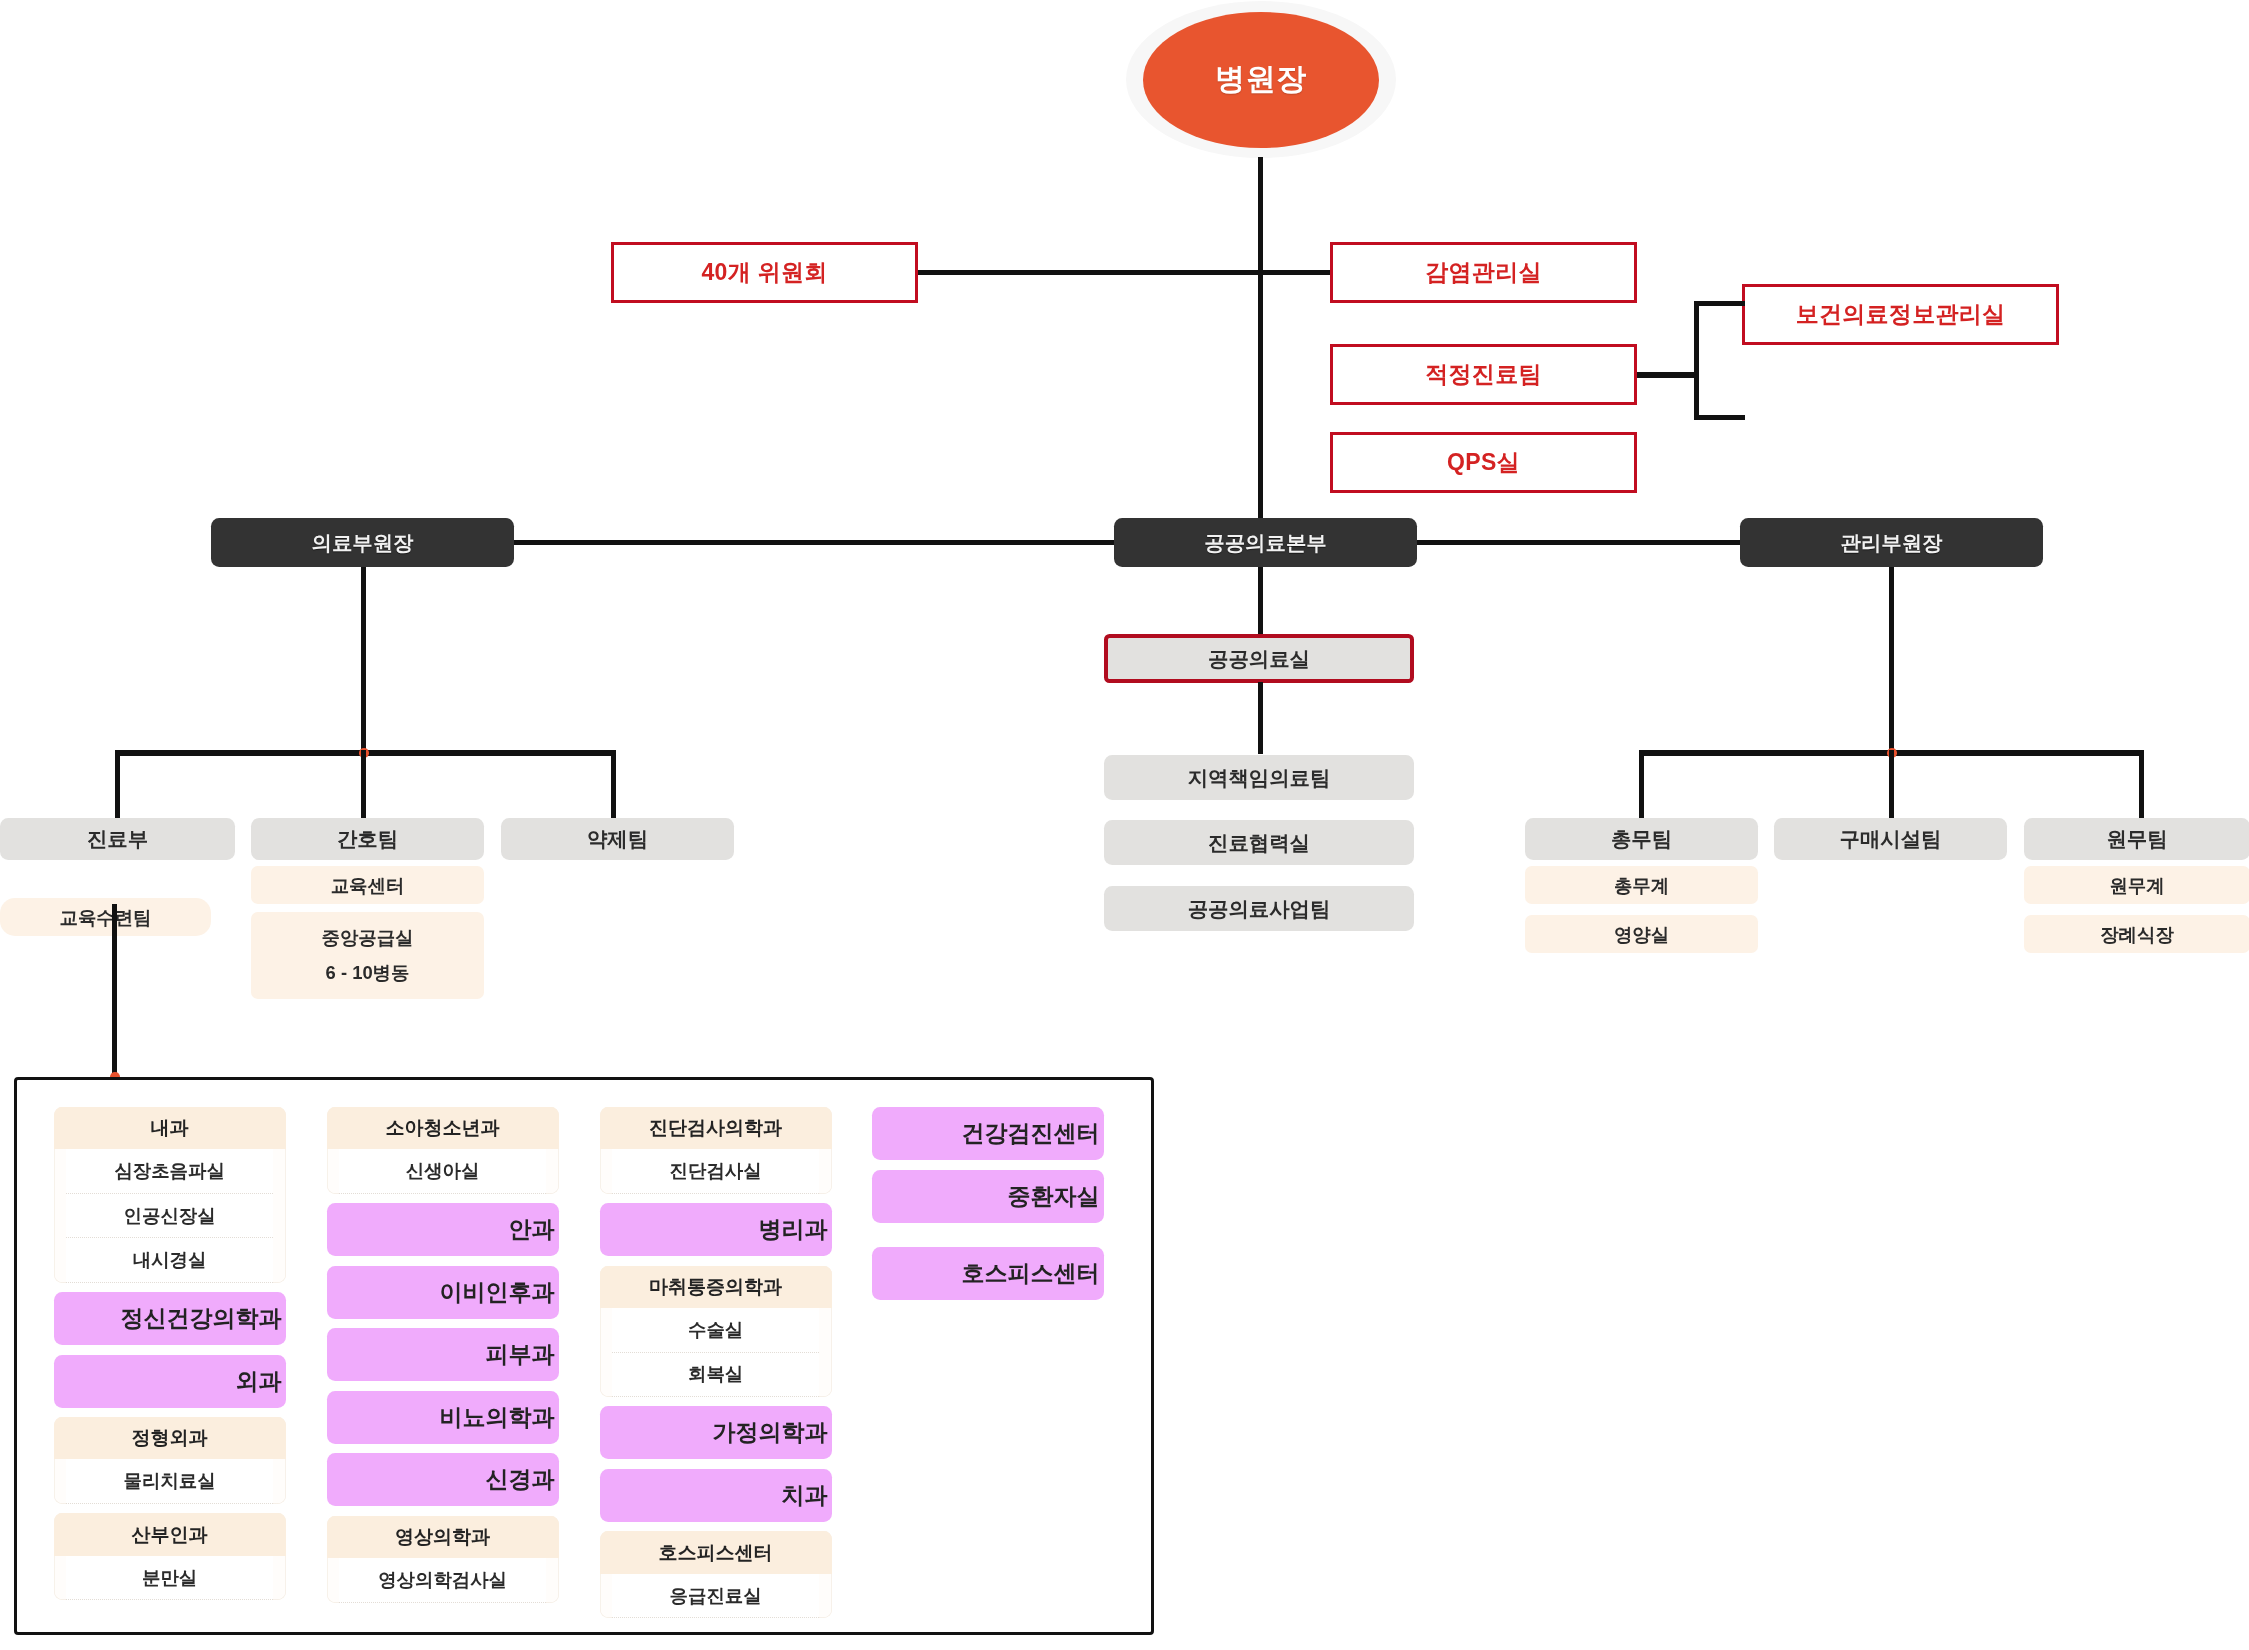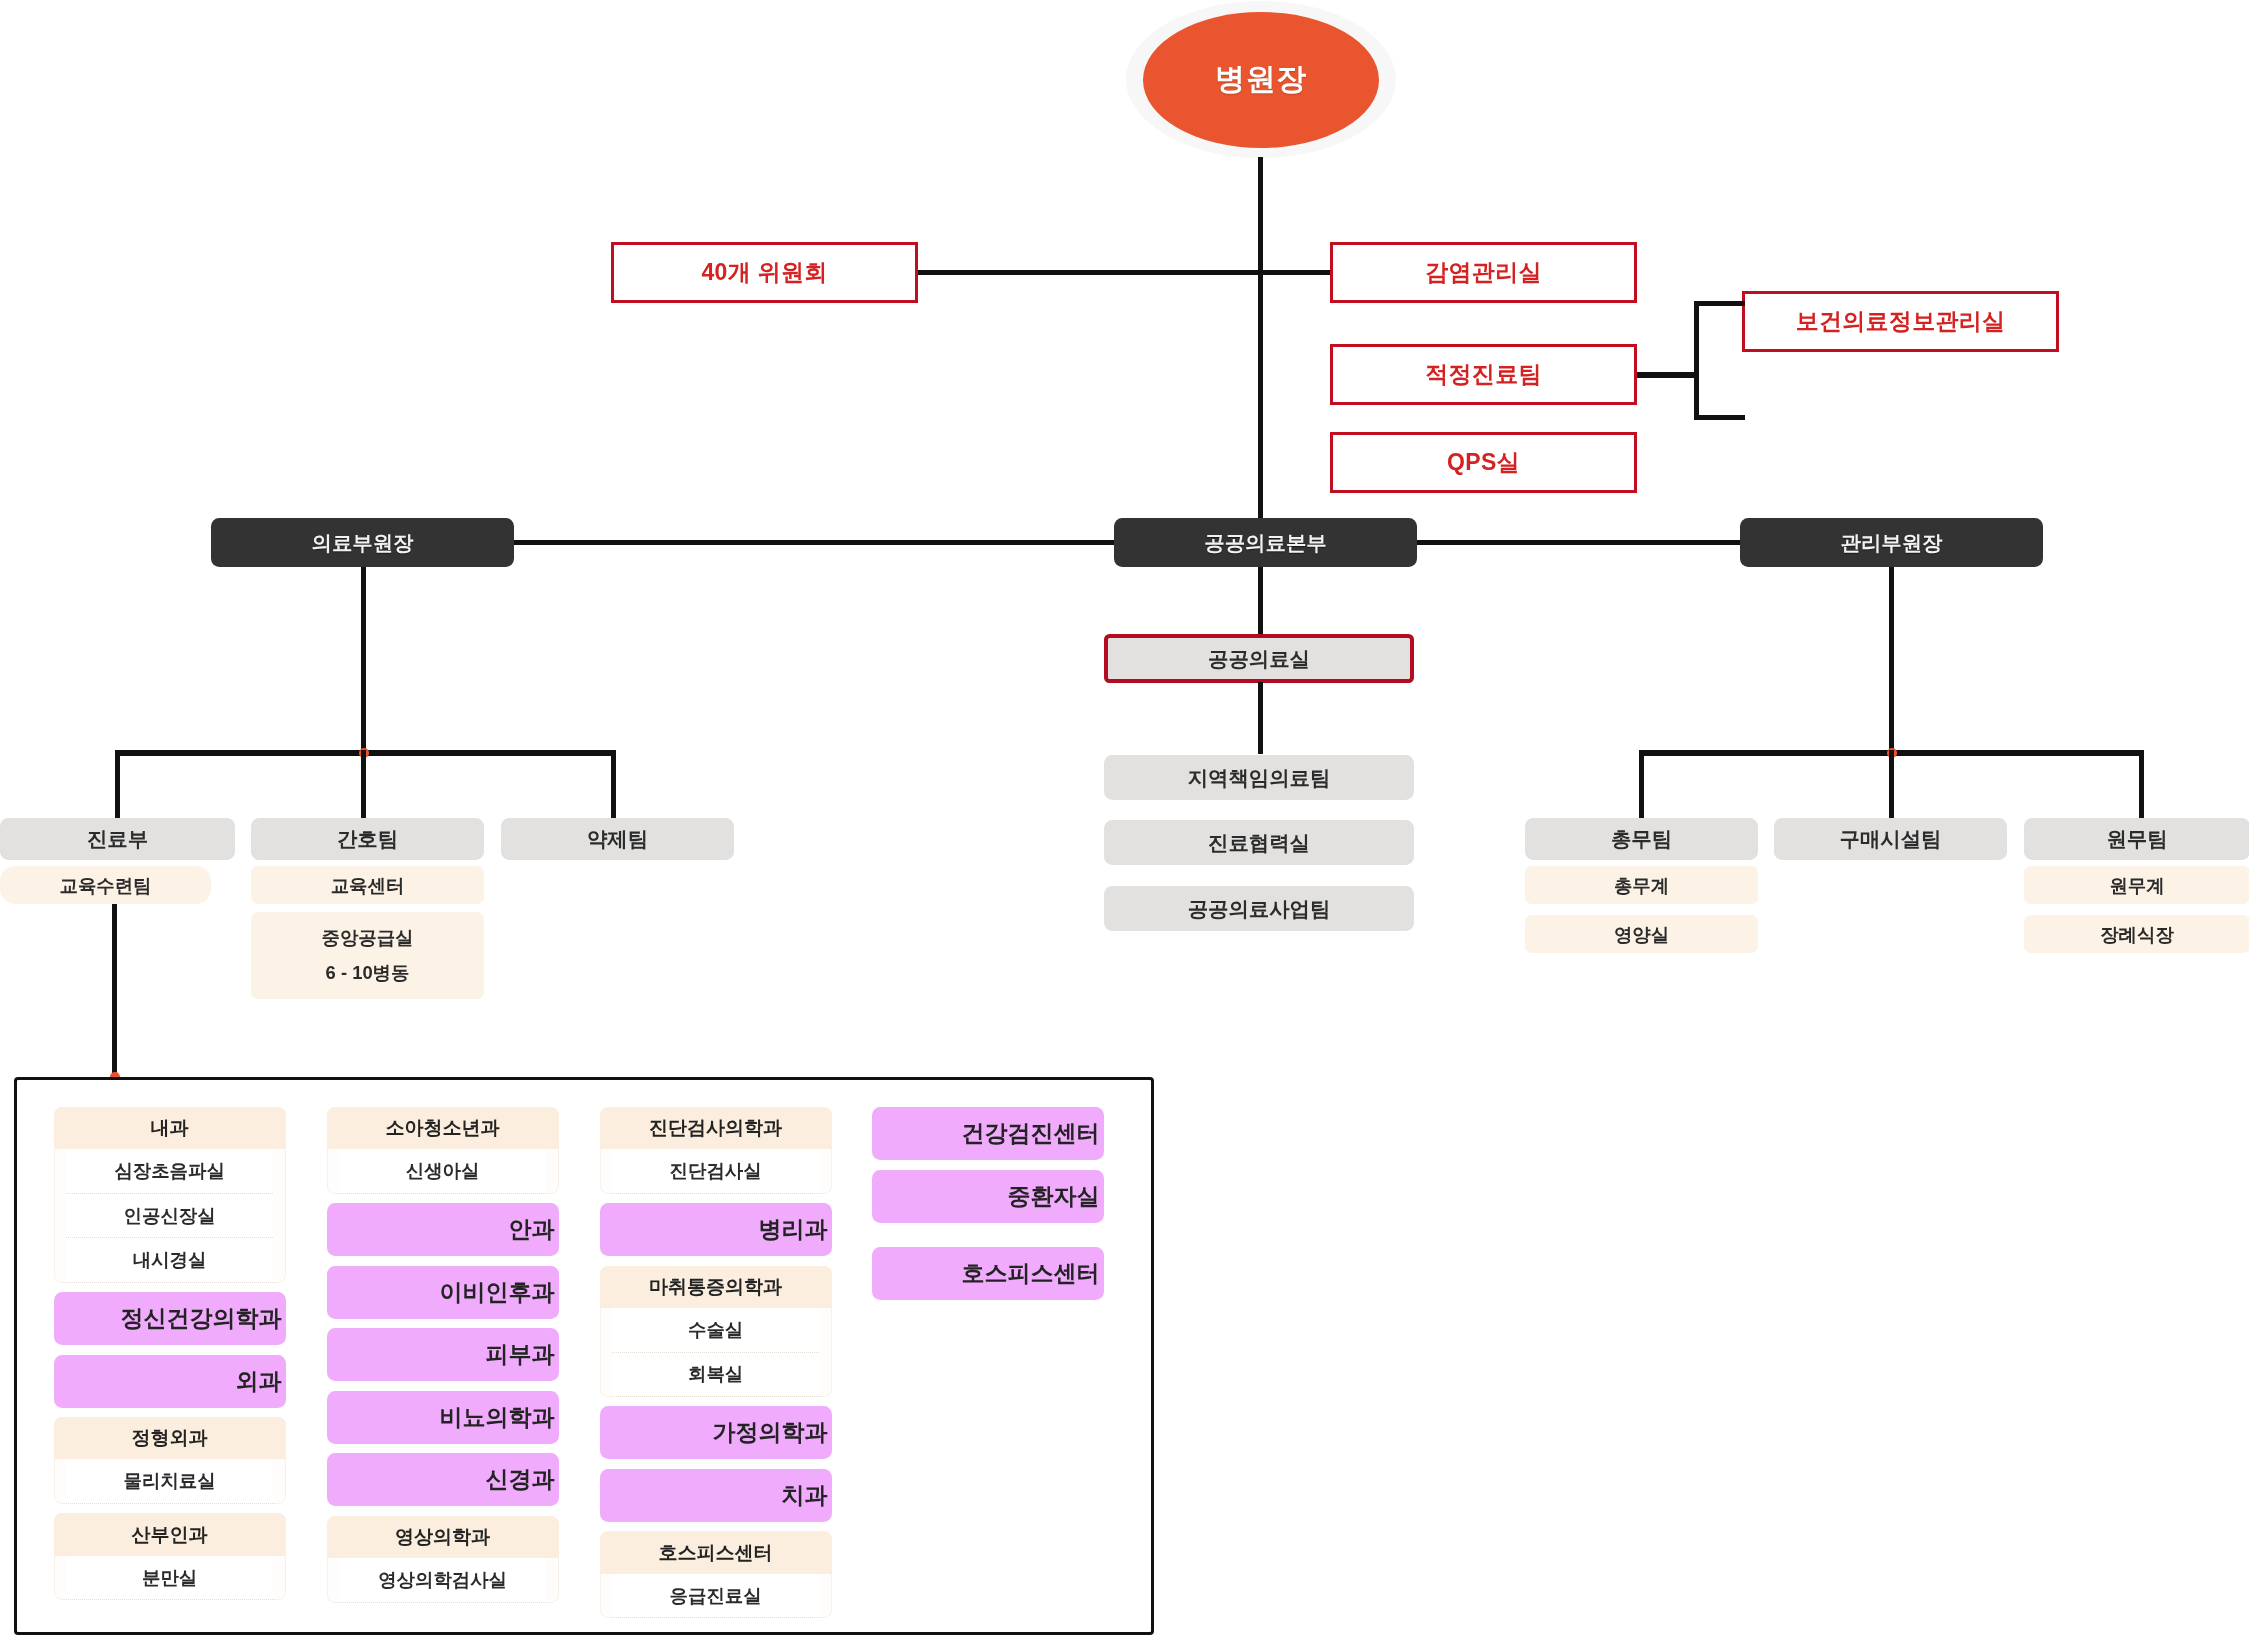--- a/index.html
+++ b/index.html
@@ -113,42 +113,42 @@
 
   <div class="redbox" style="left:611px;top:242px;width:307px;height:61px;">40개 위원회</div>
   <div class="ln" style="left:918px;top:270px;width:412px;height:4.8px;"></div>
 
   <div class="redbox" style="left:1330px;top:242px;width:307px;height:61px;">감염관리실</div>
 
   <div class="redbox" style="left:1330px;top:344px;width:307px;height:61px;">적정진료팀</div>
 
   <div class="redbox" style="left:1330px;top:432px;width:307px;height:61px;">QPS실</div>
 
-  <div class="redbox" style="left:1742px;top:291px;width:317px;height:61px;">보건의료정보관리실</div>
+  <div class="redbox" style="left:1742px;top:284px;width:317px;height:61px;">보건의료정보관리실</div>
 
   <div class="ln" style="left:1637px;top:372px;width:61px;height:6.1px;"></div>
   <div class="ln" style="left:1694px;top:301px;width:4.8px;height:119px;"></div>
   <div class="ln" style="left:1694px;top:301px;width:51px;height:4.8px;"></div>
   <div class="ln" style="left:1694px;top:415px;width:51px;height:4.8px;"></div>
 
   <div class="ln" style="left:361px;top:540px;width:1527px;height:4.8px;"></div>
 
   <div class="darkbox" style="left:211px;top:518px;width:303px;height:49px;">의료부원장</div>
   <div class="darkbox" style="left:1106px;top:518px;width:303px;height:49px;margin-left:8px;">공공의료본부</div>
   <div class="darkbox" style="left:1740px;top:518px;width:303px;height:49px;">관리부원장</div>
 
   <div class="ln" style="left:361px;top:567px;width:4.8px;height:187px;"></div>
   <div class="ln" style="left:115px;top:750px;width:501px;height:5.5px;"></div>
   <div class="dot" style="left:359px;top:748px;"></div>
   <div class="ln" style="left:115px;top:750px;width:4.8px;height:70px;"></div>
   <div class="ln" style="left:361px;top:750px;width:4.8px;height:70px;"></div>
   <div class="ln" style="left:611px;top:750px;width:4.8px;height:70px;"></div>
 
   <div class="graybox" style="left:0px;top:818px;width:235px;height:42px;">진료부</div>
-  <div class="creambox" style="left:0px;top:866px;width:211px;height:38px;border-radius:15px;">교육수련팀</div>
+  <div class="creambox" style="left:0px;top:898px;width:211px;height:38px;border-radius:15px;">교육수련팀</div>
 
   <div class="graybox" style="left:251px;top:818px;width:233px;height:42px;">간호팀</div>
   <div class="creambox" style="left:251px;top:866px;width:233px;height:38px;">교육센터</div>
   <div class="creamstack" style="left:251px;top:912px;width:233px;height:87px;">
     <div>중앙공급실</div>
     <div>6 - 10병동</div>
   </div>
 
   <div class="graybox" style="left:501px;top:818px;width:233px;height:42px;">약제팀</div>
 

